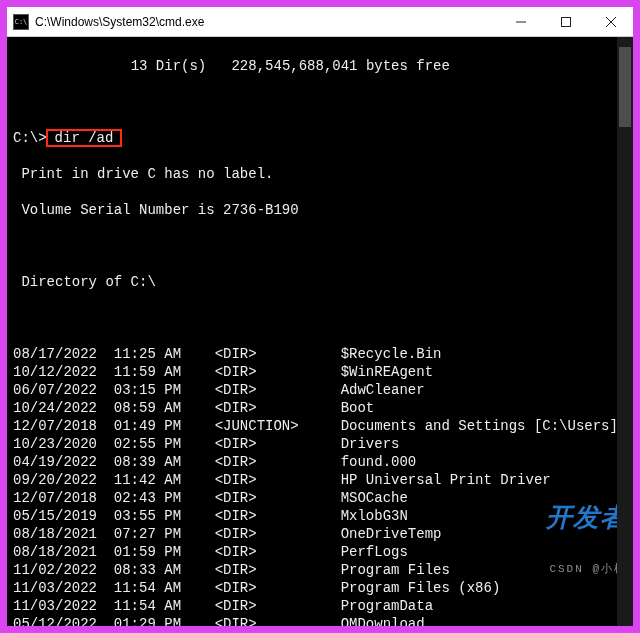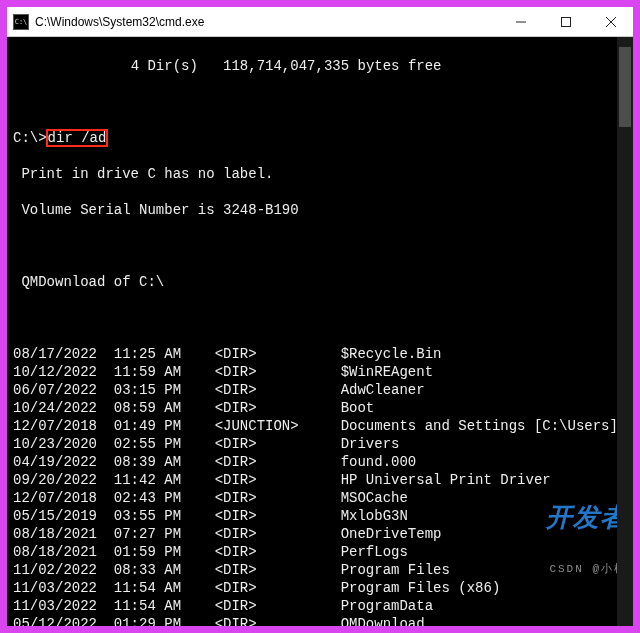--- a/index.html
+++ b/index.html
@@ -63,21 +63,21 @@
     font-size: 14px;
     line-height: 18px;
     padding: 2px 4px 2px 6px;
     white-space: pre;
     overflow: hidden;
     position: relative;
   }
   .hl {
     outline: 2px solid #ff2a1a;
     outline-offset: -1px;
-    padding: 0 1px;
+    padding: 0 8px;
   }
   .row { display: block; }
   .watermark {
     position: absolute;
     right: 6px;
     bottom: 12px;
     text-align: right;
     pointer-events: none;
   }
   .wm1 {
@@ -130,27 +130,27 @@
       <div class="win-btn close">
         <svg viewBox="0 0 10 10">
             <line x1="0" y1="0" x2="10" y2="10" stroke="#222" stroke-width="1"></line>
             <line x1="10" y1="0" x2="0" y2="10" stroke="#222" stroke-width="1"></line>
           </svg>
       </div>
     </div>
   </div>
 
   <div class="terminal">
-<span class="row">              <span>4 Dir(s)</span>   <span>118,714,047,335 bytes free</span></span>
+<span class="row">              <span>13 Dir(s)</span>   <span>228,545,688,041 bytes free</span></span>
 <span class="row"> </span>
 <span class="row"><span>C:\&gt;</span><span class="hl">dir /ad</span></span>
 <span class="row"> Print in drive C has no label.</span>
-<span class="row"> Volume Serial Number is 3248-B190</span>
+<span class="row"> Volume Serial Number is 2736-B190</span>
 <span class="row"> </span>
-<span class="row"> QMDownload of C:\</span>
+<span class="row"> Directory of C:\</span>
 <span class="row"> </span>
 <div id="entries"><span class="row">08/17/2022  11:25 AM    &lt;DIR&gt;          $Recycle.Bin</span><span class="row">10/12/2022  11:59 AM    &lt;DIR&gt;          $WinREAgent</span><span class="row">06/07/2022  03:15 PM    &lt;DIR&gt;          AdwCleaner</span><span class="row">10/24/2022  08:59 AM    &lt;DIR&gt;          Boot</span><span class="row">12/07/2018  01:49 PM    &lt;JUNCTION&gt;     Documents and Settings [C:\Users]</span><span class="row">10/23/2020  02:55 PM    &lt;DIR&gt;          Drivers</span><span class="row">04/19/2022  08:39 AM    &lt;DIR&gt;          found.000</span><span class="row">09/20/2022  11:42 AM    &lt;DIR&gt;          HP Universal Print Driver</span><span class="row">12/07/2018  02:43 PM    &lt;DIR&gt;          MSOCache</span><span class="row">05/15/2019  03:55 PM    &lt;DIR&gt;          MxlobG3N</span><span class="row">08/18/2021  07:27 PM    &lt;DIR&gt;          OneDriveTemp</span><span class="row">08/18/2021  01:59 PM    &lt;DIR&gt;          PerfLogs</span><span class="row">11/02/2022  08:33 AM    &lt;DIR&gt;          Program Files</span><span class="row">11/03/2022  11:54 AM    &lt;DIR&gt;          Program Files (x86)</span><span class="row">11/03/2022  11:54 AM    &lt;DIR&gt;          ProgramData</span><span class="row">05/12/2022  01:29 PM    &lt;DIR&gt;          QMDownload</span><span class="row">03/28/2022  08:32 AM    &lt;DIR&gt;          Recovery</span></div>
 
 
 
 
 
     <div class="watermark">
       <div class="wm1">开发者</div>
       <div class="wm2">CSDN @小柱</div>

